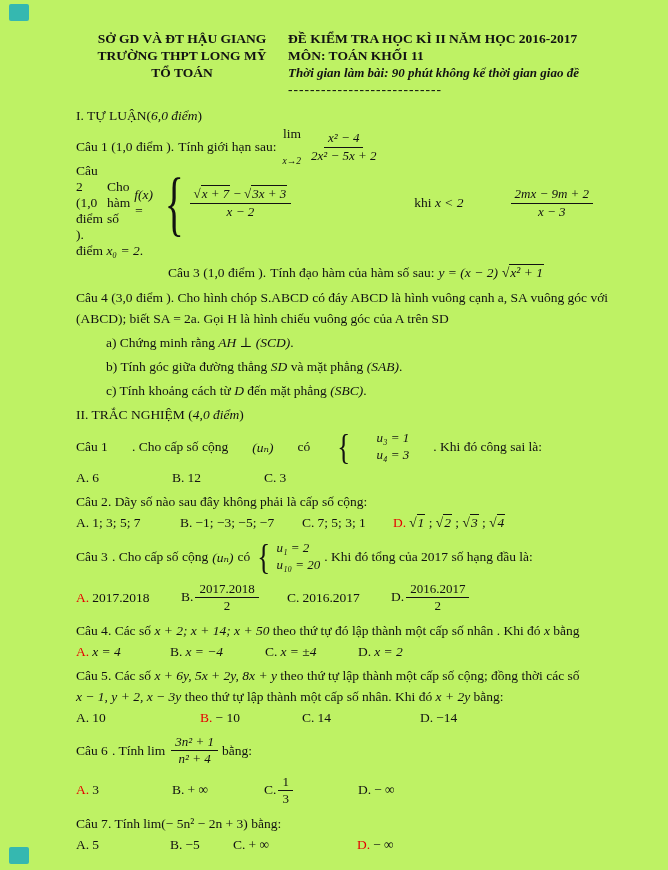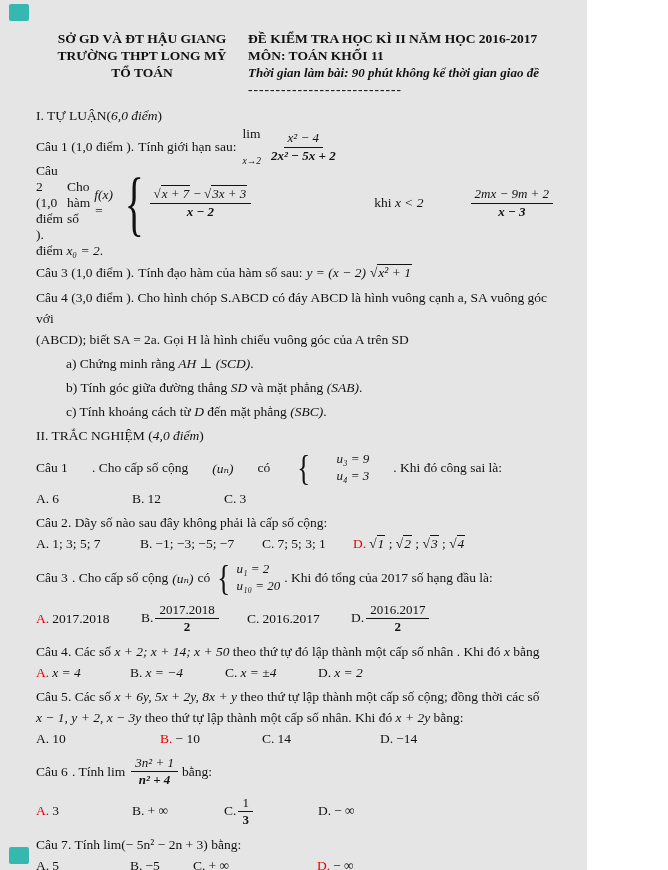--- a/index.html
+++ b/index.html
@@ -1,20 +1,20 @@
 <!DOCTYPE html>
 <html><head>
 <meta charset="utf-8">
 <style>
   * { margin:0; padding:0; box-sizing:border-box; }
   html,body { background:#fff; }
   .page {
-    position:relative; width:587px; height:870px; background:#e5e5e5;
+    position:relative; width:668px; height:870px; background:#bef264;
     font-family:"Liberation Serif","DejaVu Serif",serif;
-    font-size:13.5px; color:#121212; overflow:hidden;
+    font-size:13.5px; color:#121212; overflow:hidden;padding-left:40px;
   }
   .corner { position:absolute; left:9px; width:20px; height:17px; background:#35b8b0; border-radius:2px; }
   .corner.top { top:4px; }
   .corner.bot { bottom:6px; }
   .content { padding:30px 28px 0 36px; }
 
   .b { font-weight:normal; }
   .i { font-style:italic; }
   .m { font-style:italic; }
   .red { color:#e60000; }
@@ -32,22 +32,22 @@
   .q { margin-bottom:2px; }
   .row { display:flex; align-items:center; flex-wrap:nowrap; }
   .row > span { margin-right:4px; }
   .line { line-height:21px; }
   .subitem { margin-left:30px; line-height:21px; margin-top:3px; }
 
   
   .frac { display:inline-flex; flex-direction:column; align-items:center; text-align:center;
           vertical-align:middle; font-size:13px; line-height:1.25; margin:0 2px; }
   .fnum { border-bottom:1px solid #121212; padding:0 4px; }
-  .fden { padding:0 4px;font-weight:bold; }
-  .lim { display:inline-flex; flex-direction:column; align-items:flex-start; line-height:1.05; margin:0 2px;gap:16px; }
+  .fden { padding:0 4px; }
+  .lim { display:inline-flex; flex-direction:column; align-items:flex-end; line-height:1.05; margin:0 2px;gap:16px; }
   .lsub { font-size:9.5px; font-style:italic; }
   .sqrt { white-space:nowrap; font-style:italic; }
   .rt { font-style:normal; }
   .rad { border-top:1px solid #121212; padding:0 1px; }
 
   .cases { display:inline-flex; align-items:center; }
   .brace { display:inline-block; font-size:72px; line-height:66px; font-weight:400;
            transform:scaleX(0.55); transform-origin:center; margin-right:-4px; }
   .brace2 { display:inline-block; font-size:36px; line-height:34px; font-weight:400;
             transform:scaleX(0.75); margin:0 1px; }
@@ -124,21 +124,21 @@
                 <span class="fden">x − 3</span>
               </span>
             <span class="cond"><span>khi</span> <span class="m">x ≥ 2</span></span>
           </span>
         </span>
       </span>
       <span>. Tìm m để hàm số đã cho liên tục tại</span>
     </div>
     <div class="line"><span>điểm</span> <span class="m">x₀ = 2</span><span>.</span></div>
 
-    <div class="row q" style="height:24px;">
+    <div class="row q" style="height:24px;justify-content:center;">
       <span class="b">Câu 3 (1,0 điểm ).</span>
       <span>Tính đạo hàm của  hàm số sau:</span>
       <span class="m">y = (x − 2)</span>
       <span class="sqrt"><span class="rt">√</span><span class="rad">x² + 1</span></span>
     </div>
 
     <div class="line"><span class="b">Câu 4 (3,0 điểm ).</span> <span>Cho hình chóp S.ABCD có đáy ABCD là hình vuông cạnh a, SA vuông góc với</span></div>
     <div class="line"><span>(ABCD); biết   SA = 2a. Gọi H là hình chiếu vuông góc của A trên SD</span></div>
     <div class="subitem"><span>a) Chứng minh rằng</span> <span class="m">AH ⊥ (SCD)</span><span>.</span></div>
     <div class="subitem"><span>b) Tính góc giữa đường thẳng</span> <span class="m">SD</span> <span>và mặt phẳng</span> <span class="m">(SAB)</span><span>.</span></div>
@@ -146,21 +146,21 @@
 
     <div class="sec-title" style="margin-top:6px;"><span class="b">II. TRẮC NGHIỆM (</span><span class="b i">4,0 điểm</span><span class="b">)</span></div>
 
     <div class="row q" style="height:40px;gap:20px;">
       <span class="b">Câu 1</span>
         <span>. Cho cấp số cộng</span>
       <span class="m">(uₙ)</span>
       <span>có</span>
       <span class="brace2">{</span>
       <span class="sys">
-          <span>u₃ = 9</span>
+          <span>u₃ = 1</span>
           <span>u₄ = 3</span>
         </span>
       <span>. Khi đó công sai là:</span>
     </div>
     <div class="ans g1">
       <span class="cell"><span>A.</span><span class="val">6</span></span>
       <span class="cell"><span>B.</span><span class="val">12</span></span>
       <span class="cell"><span>C.</span><span class="val">3</span></span>
     </div>
 

